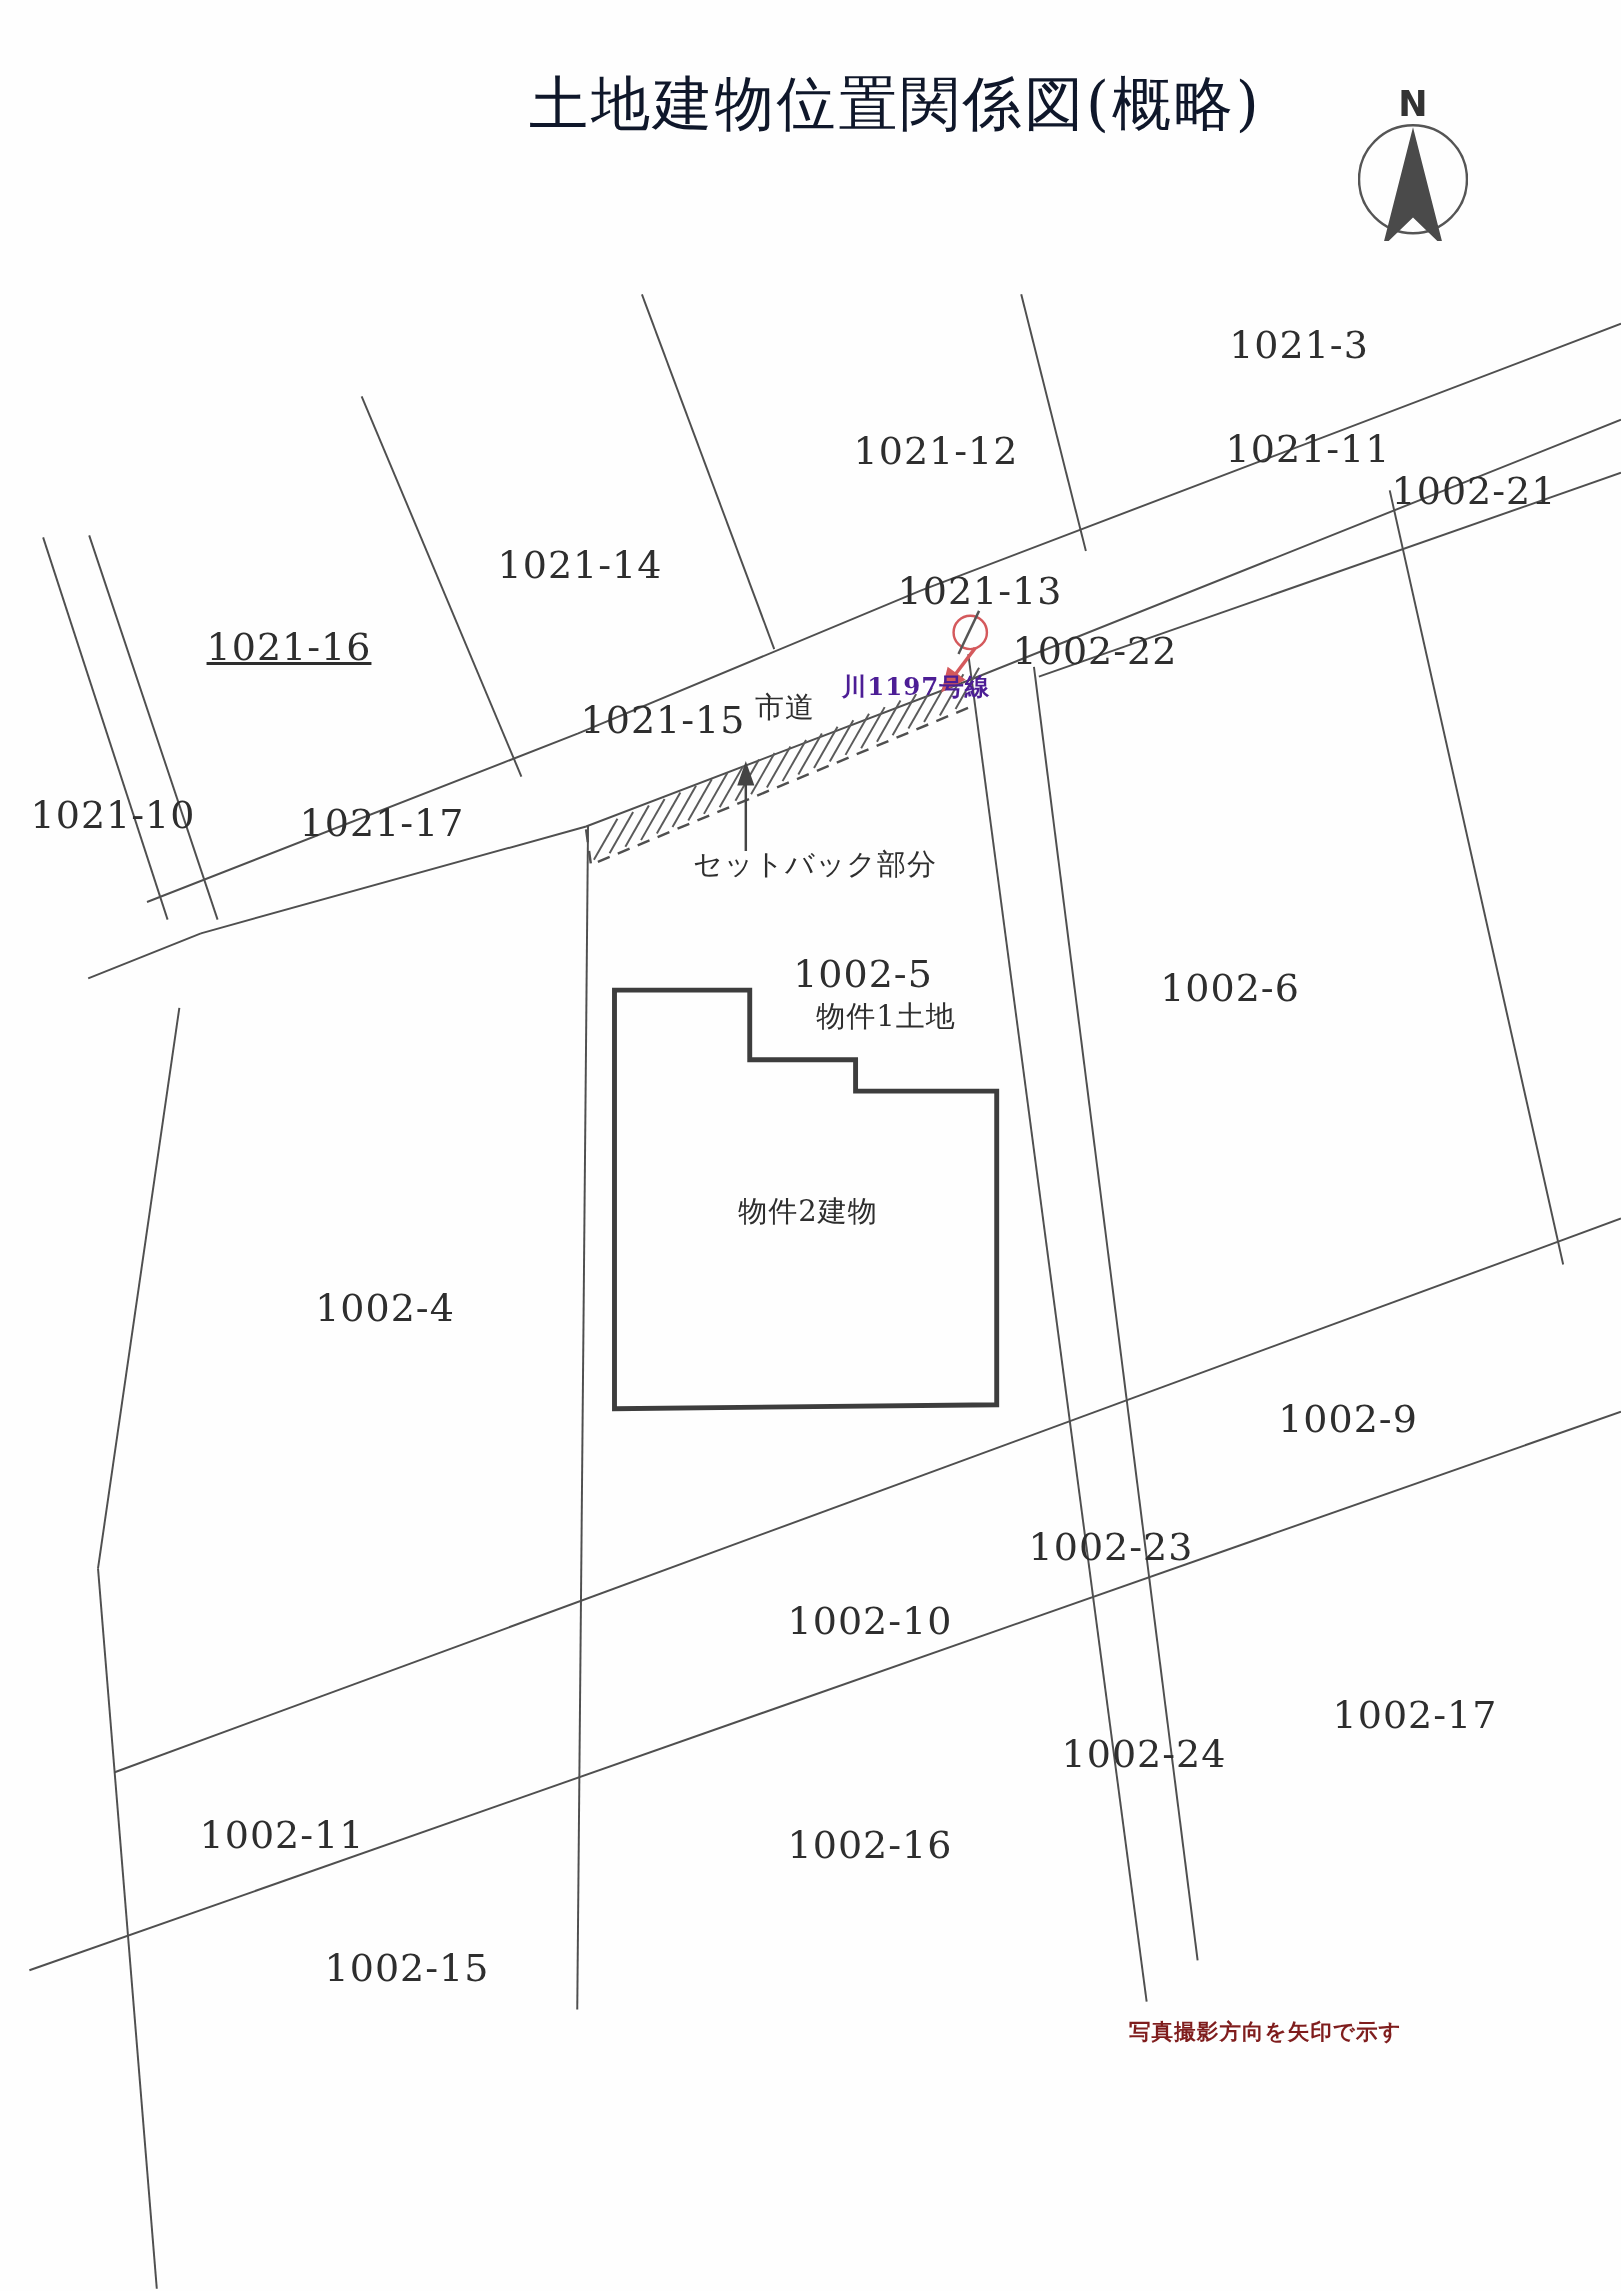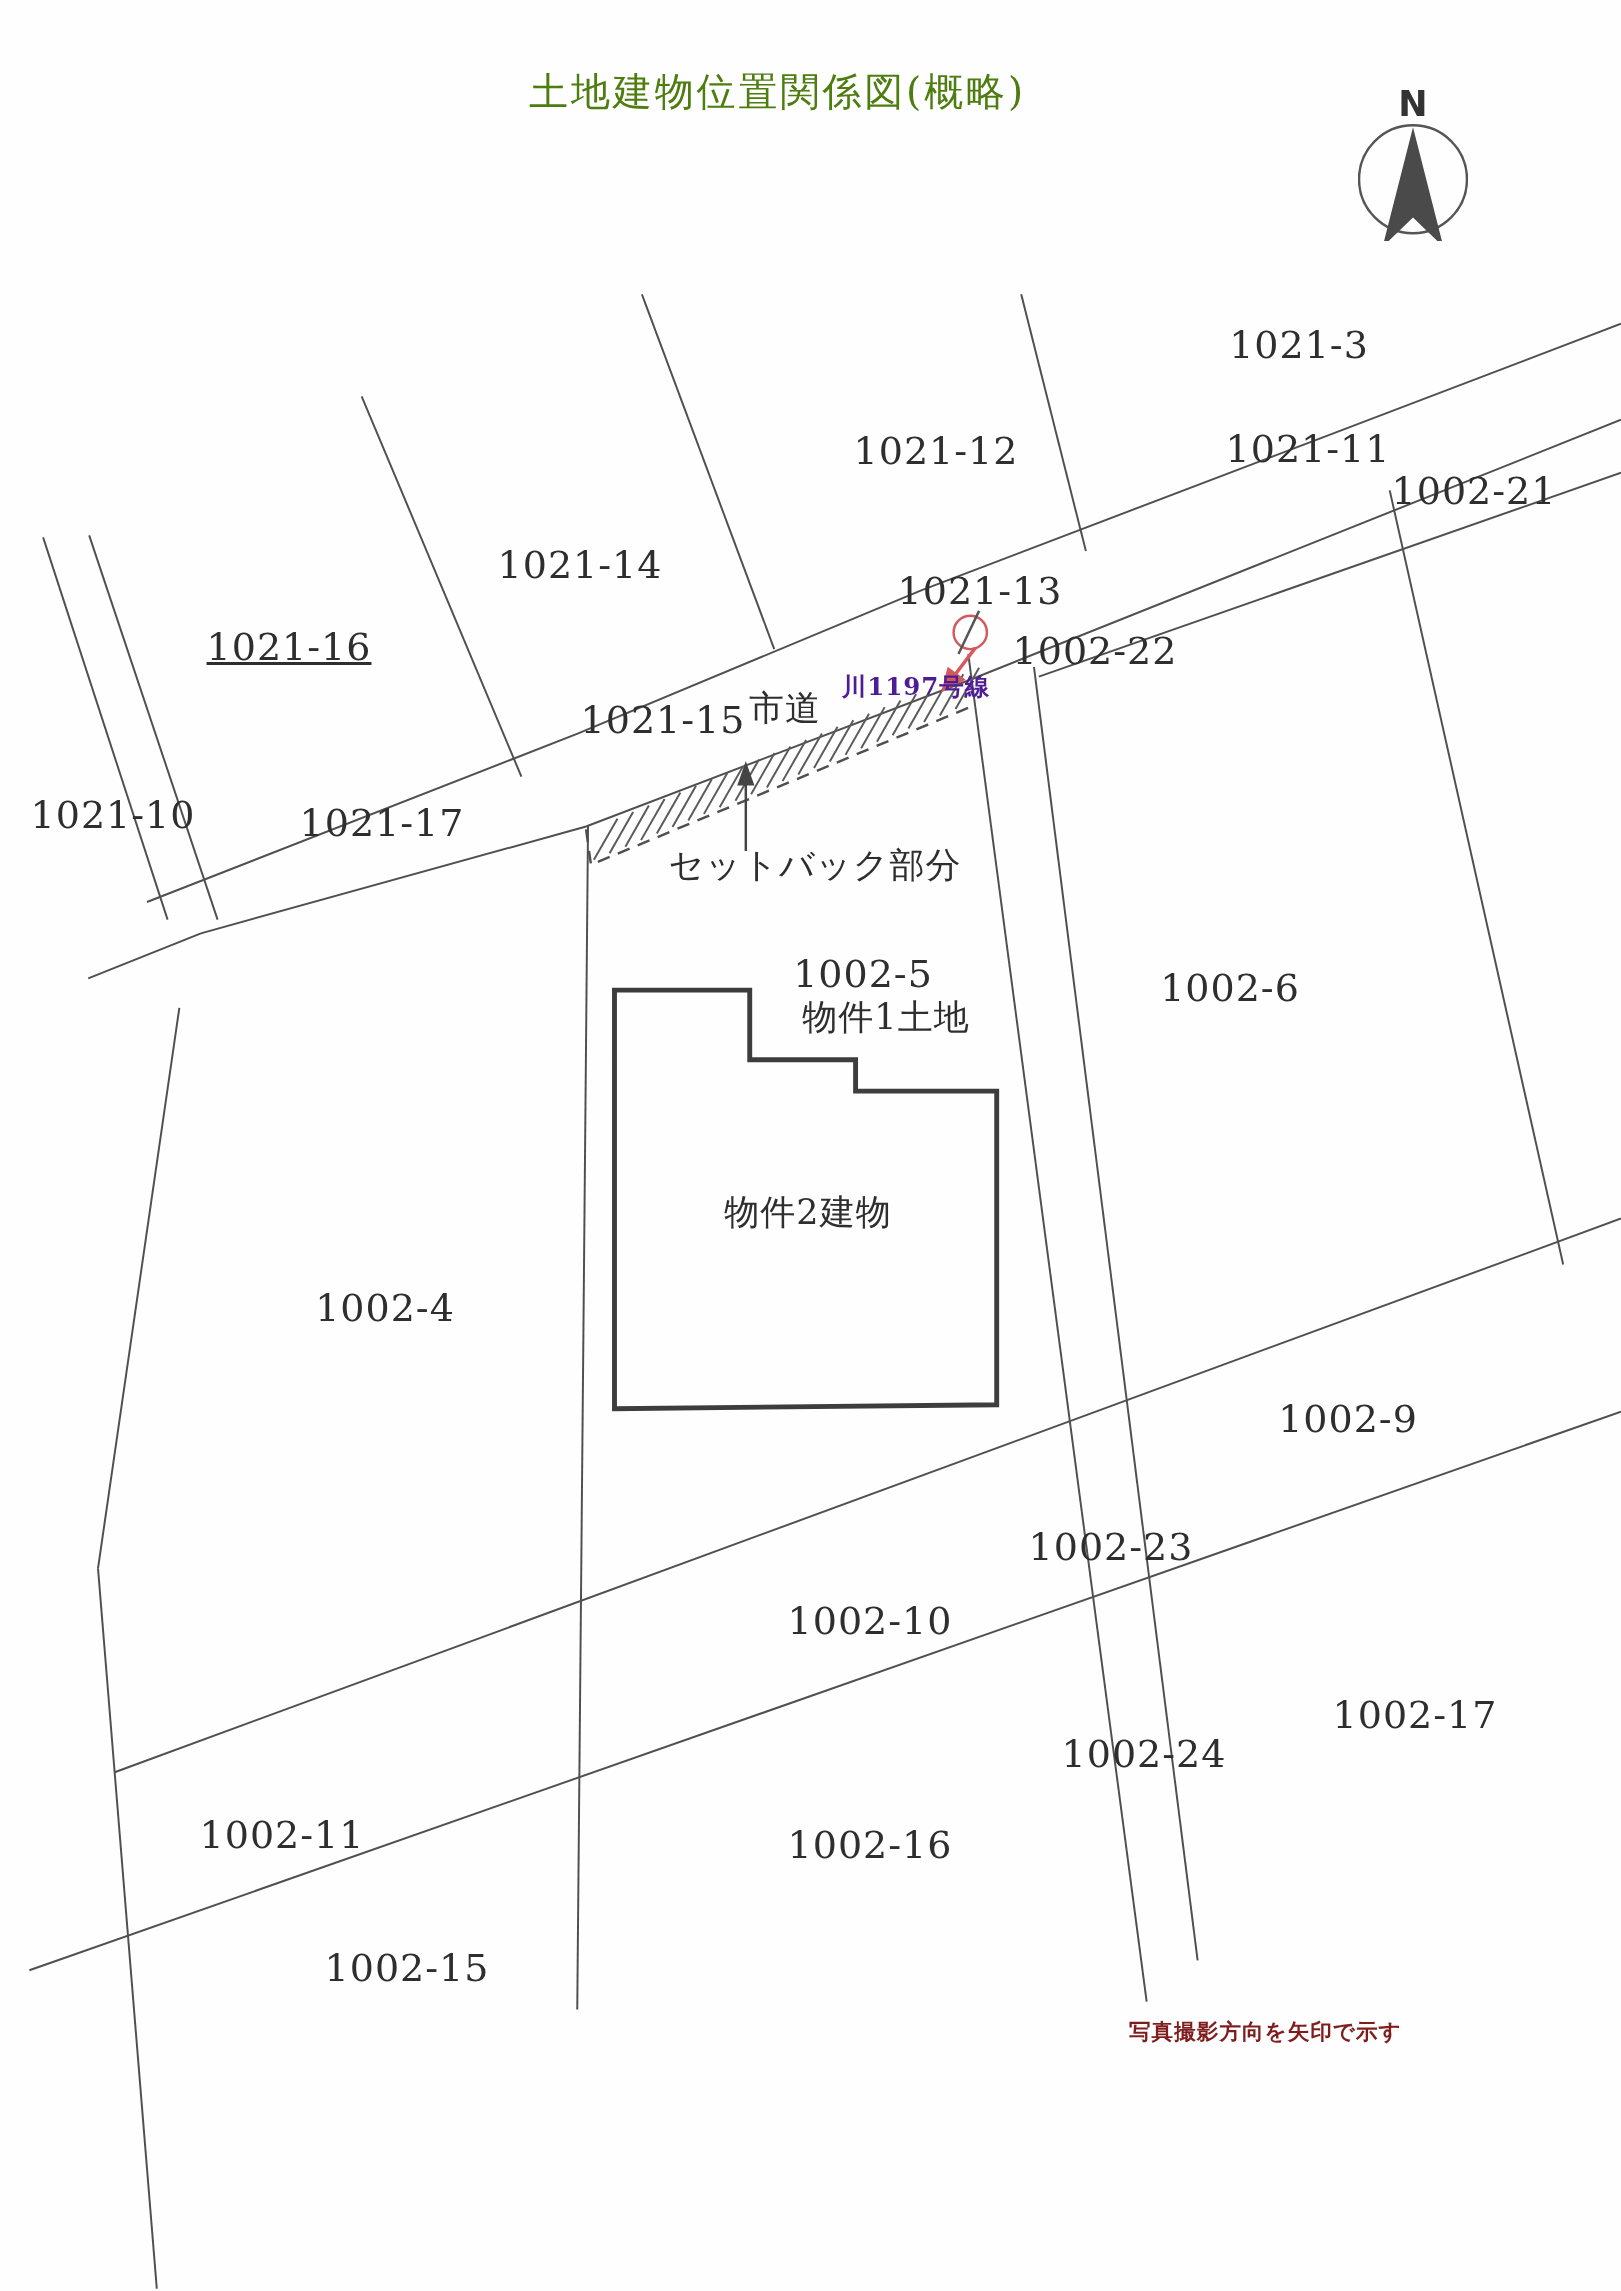--- a/index.html
+++ b/index.html
@@ -6,25 +6,25 @@
   .page{
     position:relative;width:1621px;height:2292px;background:#fefefe;
     font-family:"DejaVu Serif", serif;color:#2b2b2b;overflow:hidden;
     box-shadow:0 0 7.8px rgba(0,0,0,.3);
   }
   svg.linework{position:absolute;left:0;top:0;width:100%;height:100%;}
   .map-label{
     position:absolute;transform:translate(-50%,-50%);
     font-size:38px;letter-spacing:1px;white-space:nowrap;color:#2e2e2e;
   }
-  .map-label.note{font-size:35px;}
+  .map-label.note{font-size:29px;}
   .map-label.red{color:#4c1d95;font-weight:600;}
   .page-title{
-    position:absolute;left:529px;top:65px;font-size:39px;letter-spacing:2.9px;
-    color:#4d7c0f;white-space:nowrap;
+    position:absolute;left:529px;top:65px;font-size:59px;letter-spacing:2.9px;
+    color:#0f172a;white-space:nowrap;
   }
   .compass{position:absolute;left:1358px;top:84px;width:110px;height:157px;}
   .compass .n{
     position:absolute;left:50%;top:0;transform:translateX(-50%);
     font-family:"DejaVu Sans",sans-serif;font-weight:bold;font-size:35px;color:#333;
   }
   .legend{position:absolute;left:1129px;top:2017px;width:412px;color:#e2706f;}
   .legend .l1{font-size:21.6px;font-weight:600;letter-spacing:1px;color:#7f1d1d;}
   .legend .l2{margin-top:27.4px;display:flex;align-items:center;font-size:22.5px;font-weight:600;color:#d4595c;}
   .legend .circle{

